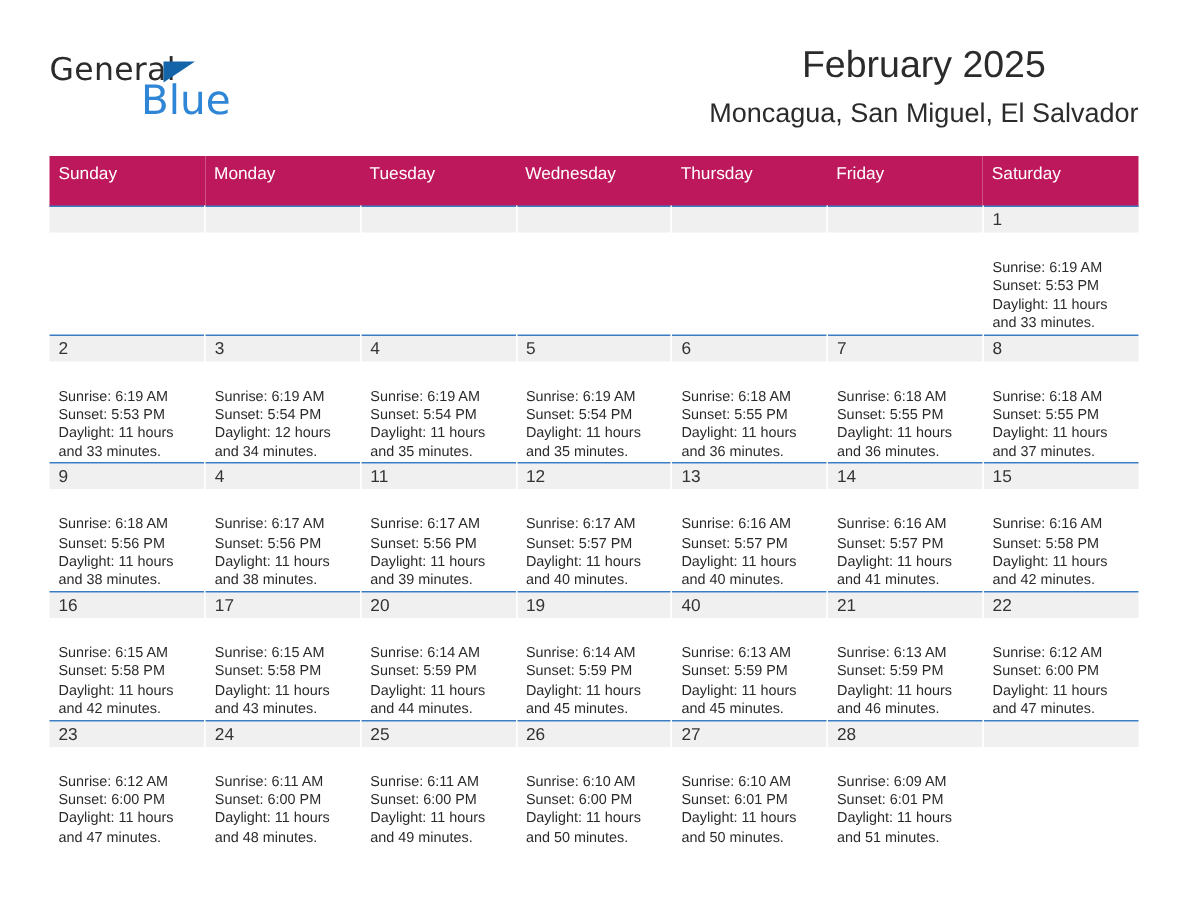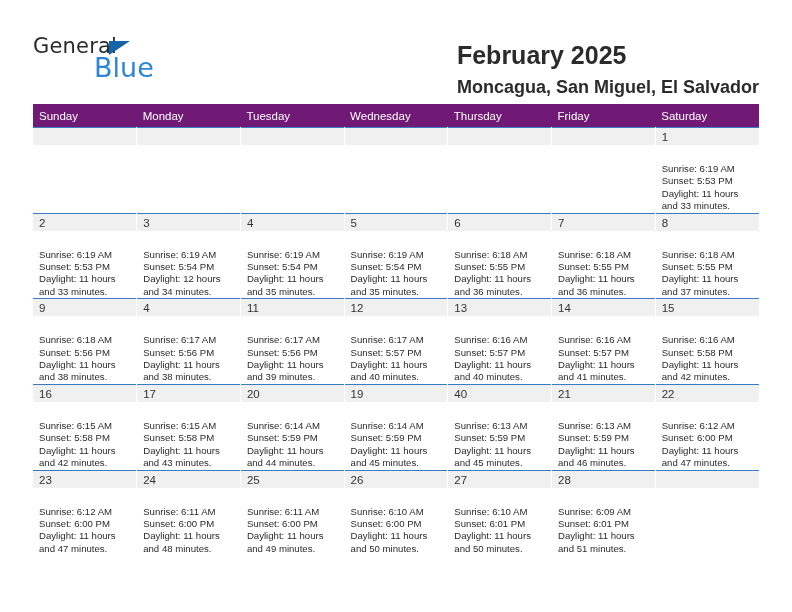--- a/index.html
+++ b/index.html
@@ -60,23 +60,22 @@
     left: 61px;
     top: 18px;
     font-size: 27px;
     color: #2f86d6;
     font-family: "DejaVu Sans", sans-serif;
   }
 
   .title-block {
     position: absolute;
     right: 0;
-    top: 12px;
-    text-align: left;
-    font-weight: bold;
+    top: 0;
+    text-align: center;
   }
   .cal-title {
     font-size: 25px;
     color: #2b2b2b;
     line-height: 30px;
     white-space: nowrap;
   }
   .cal-subtitle {
     margin-top: 9px;
     font-size: 18px;
@@ -88,26 +87,26 @@
   
   .calendar {
     position: absolute;
     left: 33px;
     top: 104px;
     width: 726px;
     border-collapse: collapse;
     table-layout: fixed;
   }
   .calendar th {
-    background: #701a75;
+    background: #be185d;
     color: #ffffff;
     font-size: 11.5px;
     font-weight: normal;
     text-align: left;
-    padding: 5px 0 5px 6px;
+    padding: 5px 0 15px 6px;
     height: 13px;
     border: none;
   }
   .calendar td {
     width: 103.7px;
     height: 81px;
     vertical-align: top;
     padding: 0;
     border-top: 1px solid #3b7dc4;
     border-right: 1px solid #ffffff;

